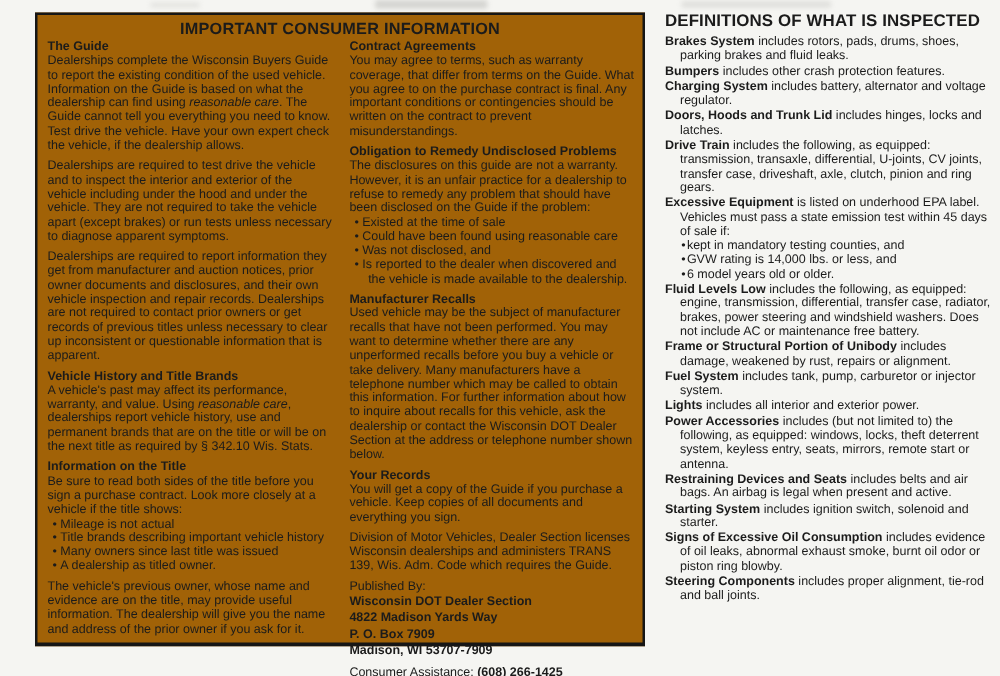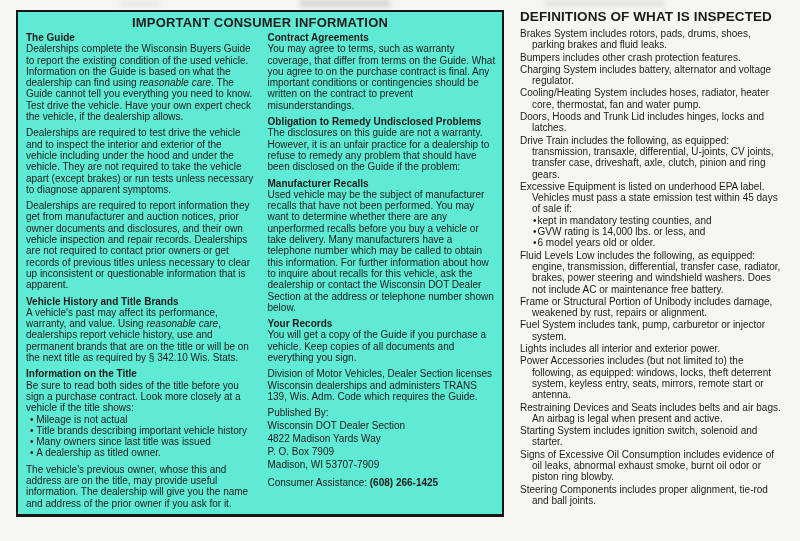--- a/index.html
+++ b/index.html
@@ -14,25 +14,25 @@
   .page { position: relative; width: 800px; height: 541px; }
 
   
   .artifact { position: absolute; background: #9a9a96; opacity: .35; filter: blur(2px); border-radius: 2px; }
   .artifact.a1 { left: 300px; top: 0; width: 90px; height: 7px; }
   .artifact.a2 { left: 120px; top: 2px; width: 40px; height: 4px; opacity:.2; }
   .artifact.a3 { left: 545px; top: 1px; width: 120px; height: 5px; opacity:.25; }
 
   
   .box {
-    position: absolute; left: 16px; top: 10px;
+    position: absolute; left: 28px; top: 10px;
     width: 488px; height: 507px;
     border: 2px solid #161616;
     border-bottom-width: 3px;
-    background: #5eead4;
+    background: #a16207;
   }
   .box-title {
     text-align: center; font-weight: bold;
     font-size: 13px; letter-spacing: .2px;
     padding-top: 3px;
   }
   .cols { display: flex; gap: 13px; padding: 1px 6px 0 8px; }
   .col { width: 230px; font-size: 10px; line-height: 1.13; }
 
   section { margin-top: 5px; }
@@ -40,29 +40,29 @@
   h3 { font-size: 10px; margin: 0; font-weight: bold; }
   p { margin: 0; }
   p.sp { margin-top: 5px; }
   i { font-style: italic; }
 
   ul.bullets { list-style: none; margin: 0; padding: 0 0 0 4px; }
   ul.bullets li { padding-left: 11px; text-indent: -11px; }
   ul.bullets li::before { content: "\2022\00a0"; }
 
   .pub-label { margin-top: 5px; }
-  .pub-line { font-weight: normal; line-height: 1.3; margin: 0; }
+  .pub-line { font-weight: bold; line-height: 1.3; margin: 0; }
   .assistance { margin-top: 6px; }
   .assistance b { font-weight: bold; }
 
   
-  .defs { position: absolute; left: 520px; top: 9px; width: 262px; }
+  .defs { position: absolute; left: 532px; top: 9px; width: 262px; }
   .defs-title { font-size: 13.5px; font-weight: bold; margin: 0 0 4px 0; letter-spacing: .1px; }
   .def-item { font-size: 10px; line-height: 1.13; padding-left: 12px; text-indent: -12px; margin-top: 1px; }
-  .def-item b { font-weight: normal; }
+  .def-item b { font-weight: bold; }
   ul.def-bullets { list-style: none; margin: 0; padding: 0 0 0 1px; }
   ul.def-bullets li { padding-left: 8px; text-indent: -8px; }
   ul.def-bullets li::before { content: "\2022"; margin-right: 1px; }
 </style>
 </head>
 <body>
 
 <div class="page">
   <div class="artifact a1"></div>
   <div class="artifact a2"></div>
@@ -90,33 +90,39 @@
 
         <section>
           <h3>Information on the Title</h3>
           <p>Be sure to read both sides of the title before you sign a purchase contract. Look more closely at a vehicle if the title shows:</p>
           <ul class="bullets">
             <li>Mileage is not actual</li>
             <li>Title brands describing important vehicle history</li>
             <li>Many owners since last title was issued</li>
             <li>A dealership as titled owner.</li>
           </ul>
-          <p class="sp">The vehicle's previous owner, whose this and address are on the title, may provide useful information. The dealership will give you the name and address of the prior owner if you ask for it.</p>
+          <p class="sp">The vehicle's previous owner, whose name and evidence are on the title, may provide useful information. The dealership will give you the name and address of the prior owner if you ask for it.</p>
         </section>
       </div>
 
       <div class="col">
         <section class="first">
           <h3>Contract Agreements</h3>
           <p>You may agree to terms, such as warranty coverage, that differ from terms on the Guide. What you agree to on the purchase contract is final. Any important conditions or contingencies should be written on the contract to prevent misunderstandings.</p>
         </section>
 
         <section>
           <h3>Obligation to Remedy Undisclosed Problems</h3>
           <p>The disclosures on this guide are not a warranty. However, it is an unfair practice for a dealership to refuse to remedy any problem that should have been disclosed on the Guide if the problem:</p>
+          <ul class="bullets">
+            <li>Existed at the time of sale</li>
+            <li>Could have been found using reasonable care</li>
+            <li>Was not disclosed, and</li>
+            <li>Is reported to the dealer when discovered and the vehicle is made available to the dealership.</li>
+          </ul>
         </section>
 
         <section>
           <h3>Manufacturer Recalls</h3>
           <p>Used vehicle may be the subject of manufacturer recalls that have not been performed. You may want to determine whether there are any unperformed recalls before you buy a vehicle or take delivery. Many manufacturers have a telephone number which may be called to obtain this information. For further information about how to inquire about recalls for this vehicle, ask the dealership or contact the Wisconsin DOT Dealer Section at the address or telephone number shown below.</p>
         </section>
 
         <section>
           <h3>Your Records</h3>
           <p>You will get a copy of the Guide if you purchase a vehicle. Keep copies of all documents and everything you sign.</p>
@@ -135,21 +141,20 @@
 
     </div>
   </div>
 
   <div class="defs">
     <h2 class="defs-title">DEFINITIONS OF WHAT IS INSPECTED</h2>
 
     <div class="def-item"><b>Brakes System</b> <span>includes rotors, pads, drums, shoes, parking brakes and fluid leaks.</span></div>
     <div class="def-item"><b>Bumpers</b> <span>includes other crash protection features.</span></div>
     <div class="def-item"><b>Charging System</b> <span>includes battery, alternator and voltage regulator.</span></div>
-    <div class="def-item"><b>Cooling/Heating System</b> <span>includes hoses, radiator, heater core, thermostat, fan and water pump.</span></div>
     <div class="def-item"><b>Doors, Hoods and Trunk Lid</b> <span>includes hinges, locks and latches.</span></div>
     <div class="def-item"><b>Drive Train</b> <span>includes the following, as equipped: transmission, transaxle, differential, U-joints, CV joints, transfer case, driveshaft, axle, clutch, pinion and ring gears.</span></div>
 
     <div class="def-item"><b>Excessive Equipment</b> <span>is listed on underhood EPA label. Vehicles must pass a state emission test within 45 days of sale if:</span>
       <ul class="def-bullets">
         <li>kept in mandatory testing counties, and</li>
         <li>GVW rating is 14,000 lbs. or less, and</li>
         <li>6 model years old or older.</li>
       </ul>
     </div>

